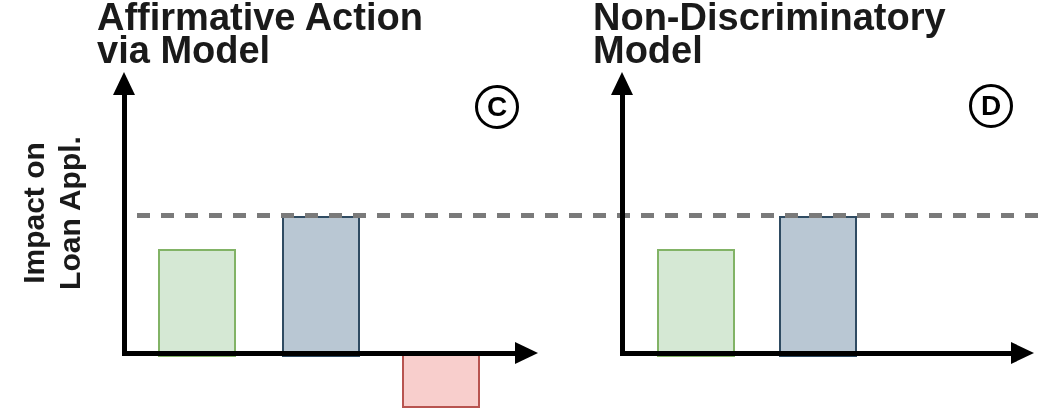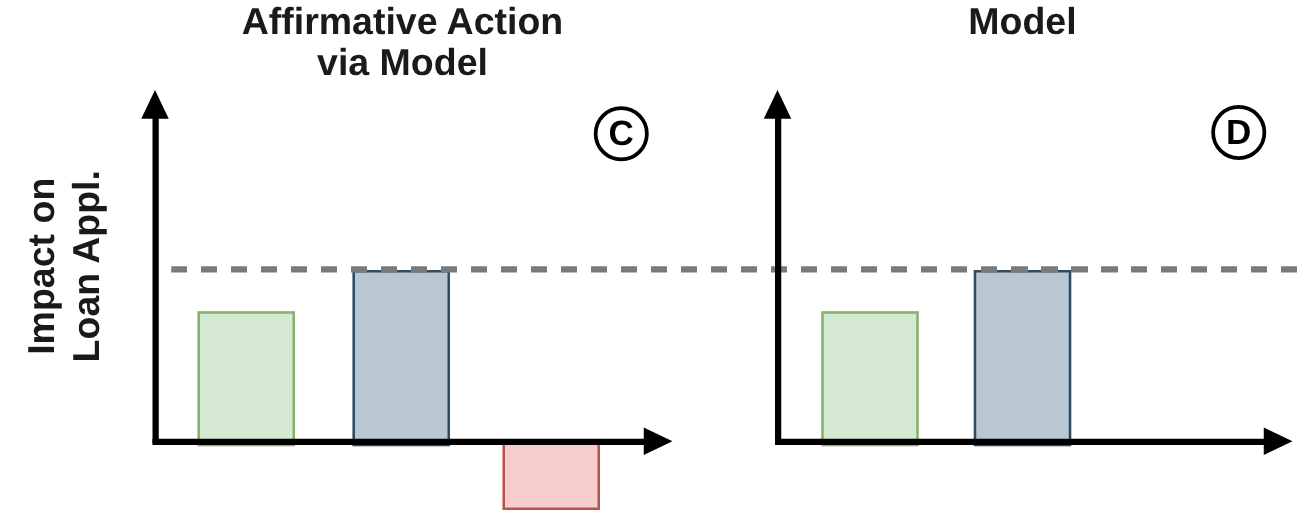--- a/index.html
+++ b/index.html
@@ -10,22 +10,21 @@
     background: #ffffff;
     overflow: hidden;
     font-family: "Liberation Sans", "DejaVu Sans", sans-serif;
   }
 
   
   .panel-title {
     position: absolute;
     top: 1px;
     width: 450px;
-    text-align: center;
-    font-size: 30px;
+    font-size: 38px;
     line-height: 33px;
     font-weight: 700;
     color: #1a1a1a;
     z-index: 4;
   }
   .panel-title.left  { left: 97px; }
   .panel-title.right { left: 593px; }
 
   .ylabel {
     position: absolute;
@@ -140,20 +139,21 @@
 
   <div class="panel-title left">
     <div>Affirmative Action</div>
     <div>via Model</div>
   </div>
   <div class="badge c">
     <span>C</span>
   </div>
 
   <div class="panel-title right">
+    <div>Non-Discriminatory</div>
     <div>Model</div>
   </div>
   <div class="badge d">
     <span>D</span>
   </div>
 
   <div class="threshold" style="top: 213px;"></div>
 
   <div class="bar c1" style="height: 104px; top: 249px; background: rgb(213, 232, 212); border-color: rgb(130, 179, 102);"></div>
   <div class="bar c2" style="height: 137px; top: 216px; background: rgb(185, 199, 211); border-color: rgb(47, 75, 98);"></div>

